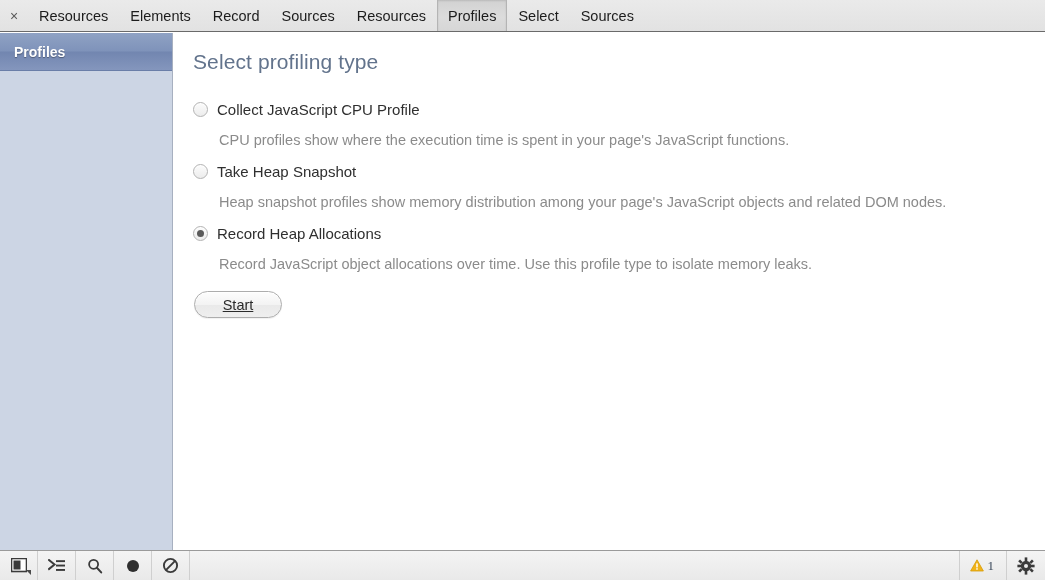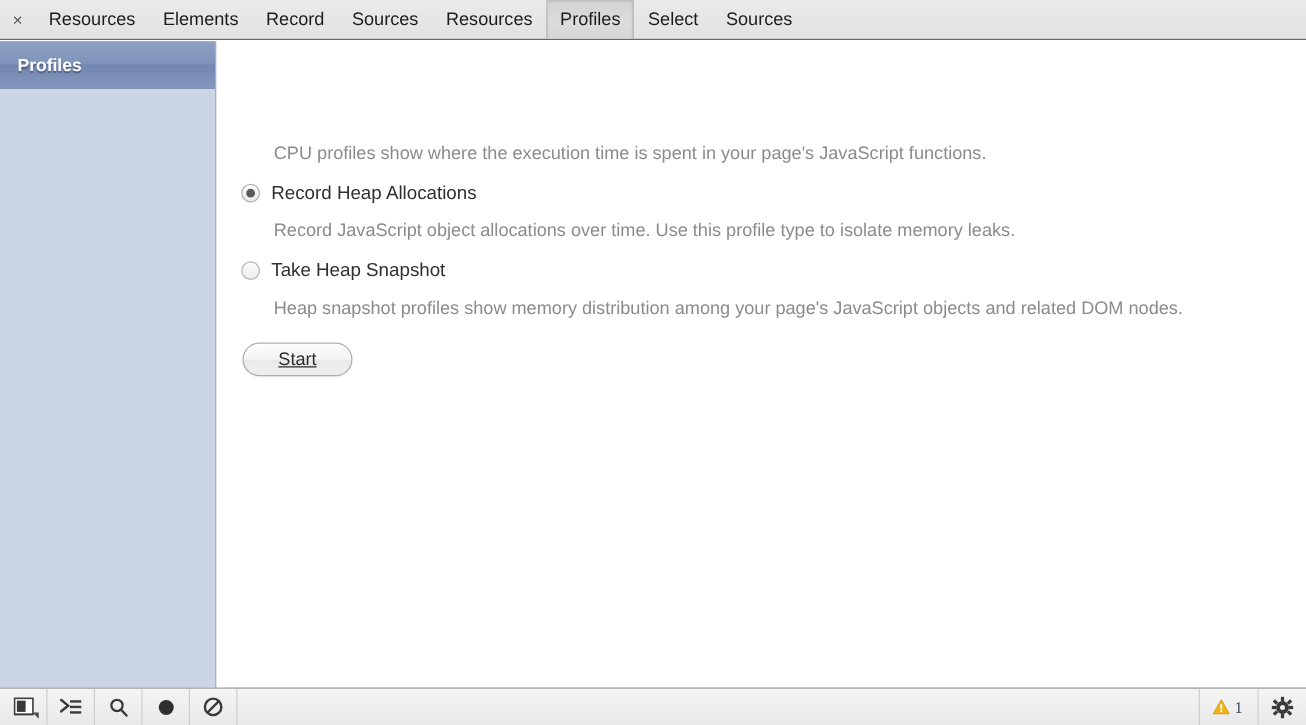--- a/index.html
+++ b/index.html
@@ -248,41 +248,46 @@
   </div>
 </div>
 
 <div class="sidebar">
   <div class="sidebar-item selected">
     <span>Profiles</span>
   </div>
 </div>
 
 <div class="content">
+  <div class="panel-title">Select profiling type</div>
 
   <div class="options">
 
     <div class="option">
+      <label class="option-head">
+        <span class="radio"></span>
+        <span class="option-label">Collect JavaScript CPU Profile</span>
+      </label>
       <div class="option-desc">CPU profiles show where the execution time is spent in your page's JavaScript functions.</div>
+    </div>
+
+    <div class="option">
+      <label class="option-head">
+        <span class="radio"></span>
+        <span class="option-label">Take Heap Snapshot</span>
+      </label>
+      <div class="option-desc">Heap snapshot profiles show memory distribution among your page's JavaScript objects and related DOM nodes.</div>
     </div>
 
     <div class="option">
       <label class="option-head">
         <span class="radio checked"></span>
         <span class="option-label">Record Heap Allocations</span>
       </label>
       <div class="option-desc">Record JavaScript object allocations over time. Use this profile type to isolate memory leaks.</div>
-    </div>
-
-    <div class="option">
-      <label class="option-head">
-        <span class="radio"></span>
-        <span class="option-label">Take Heap Snapshot</span>
-      </label>
-      <div class="option-desc">Heap snapshot profiles show memory distribution among your page's JavaScript objects and related DOM nodes.</div>
     </div>
 
     <button class="start-button">Start</button>
   </div>
 </div>
 
 <div class="toolbar">
 
   <div class="tool-btn">
     <svg width="16" height="15" viewBox="0 0 16 15">

